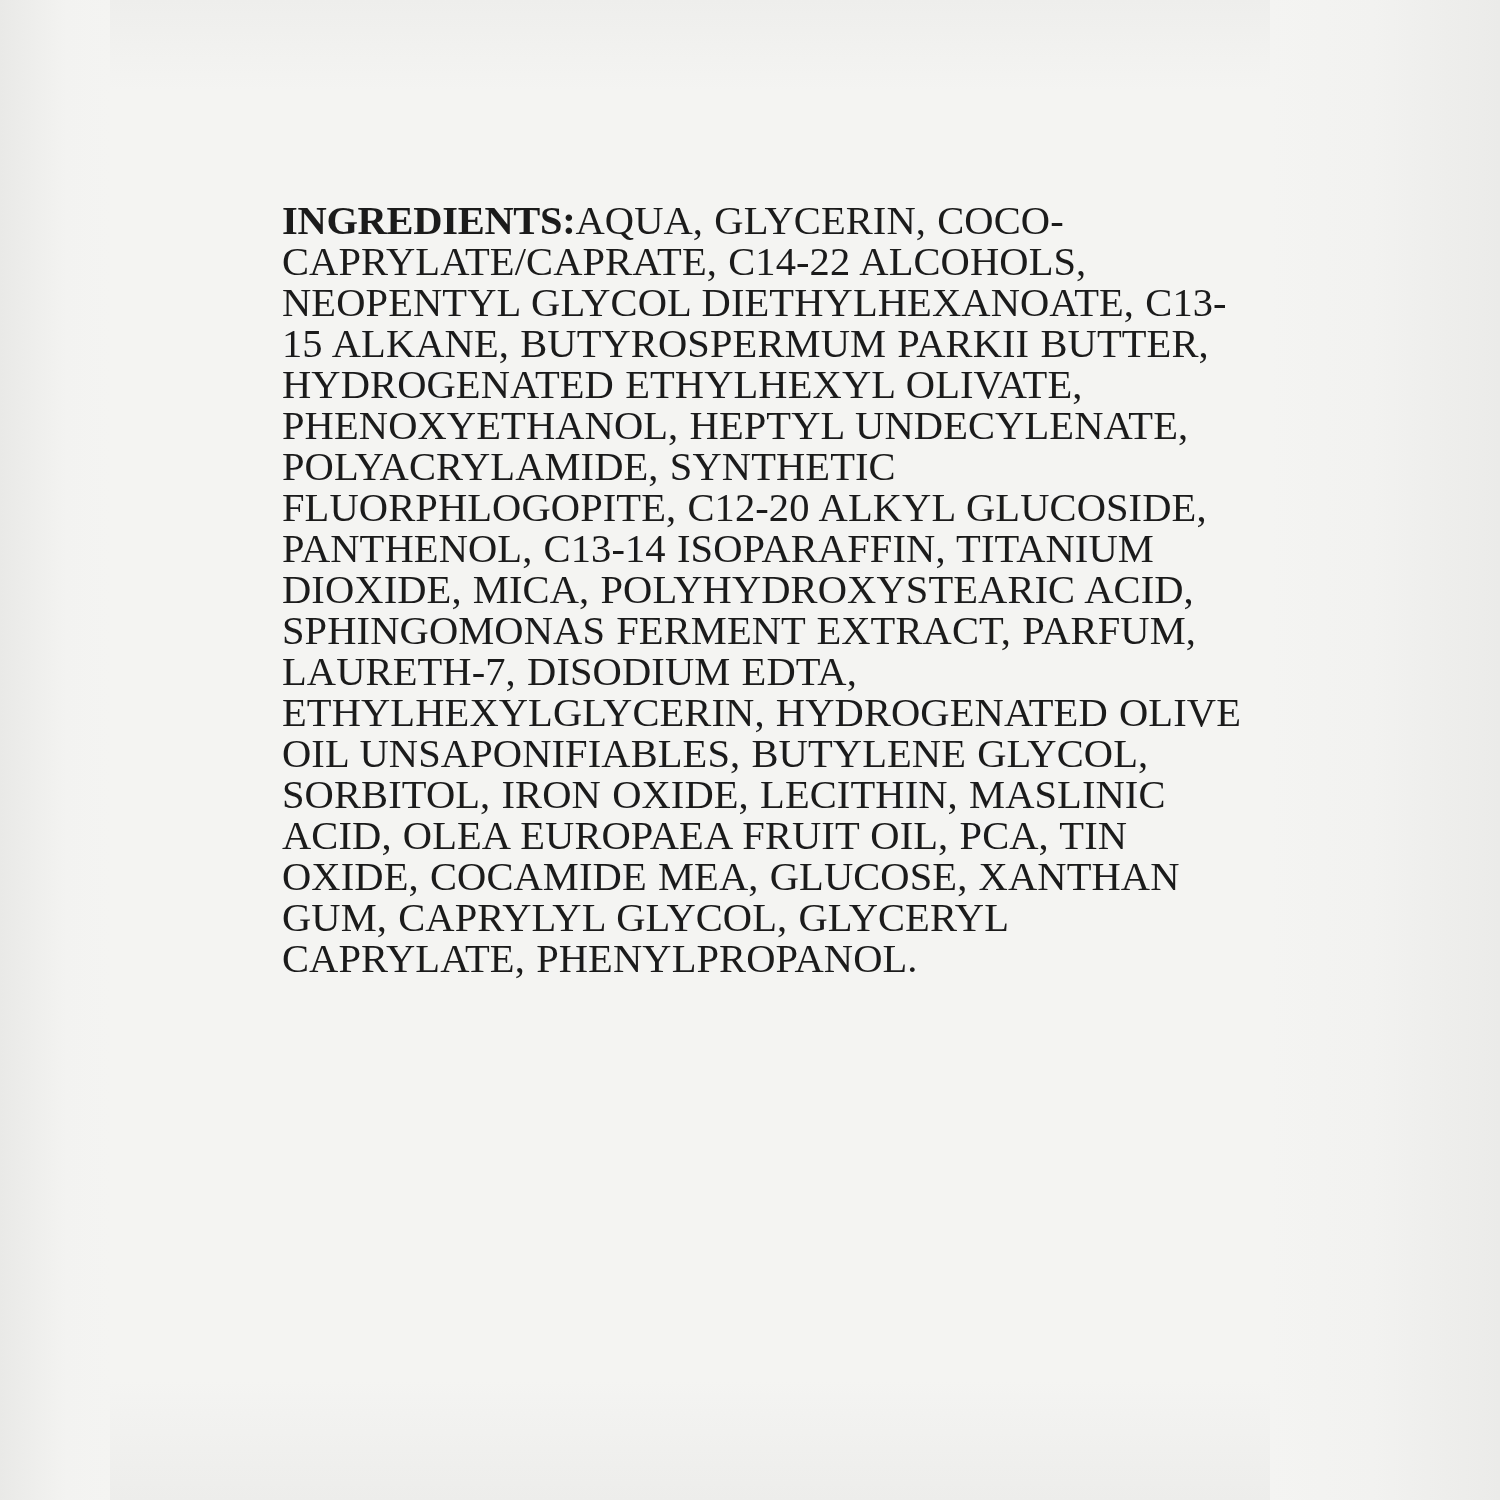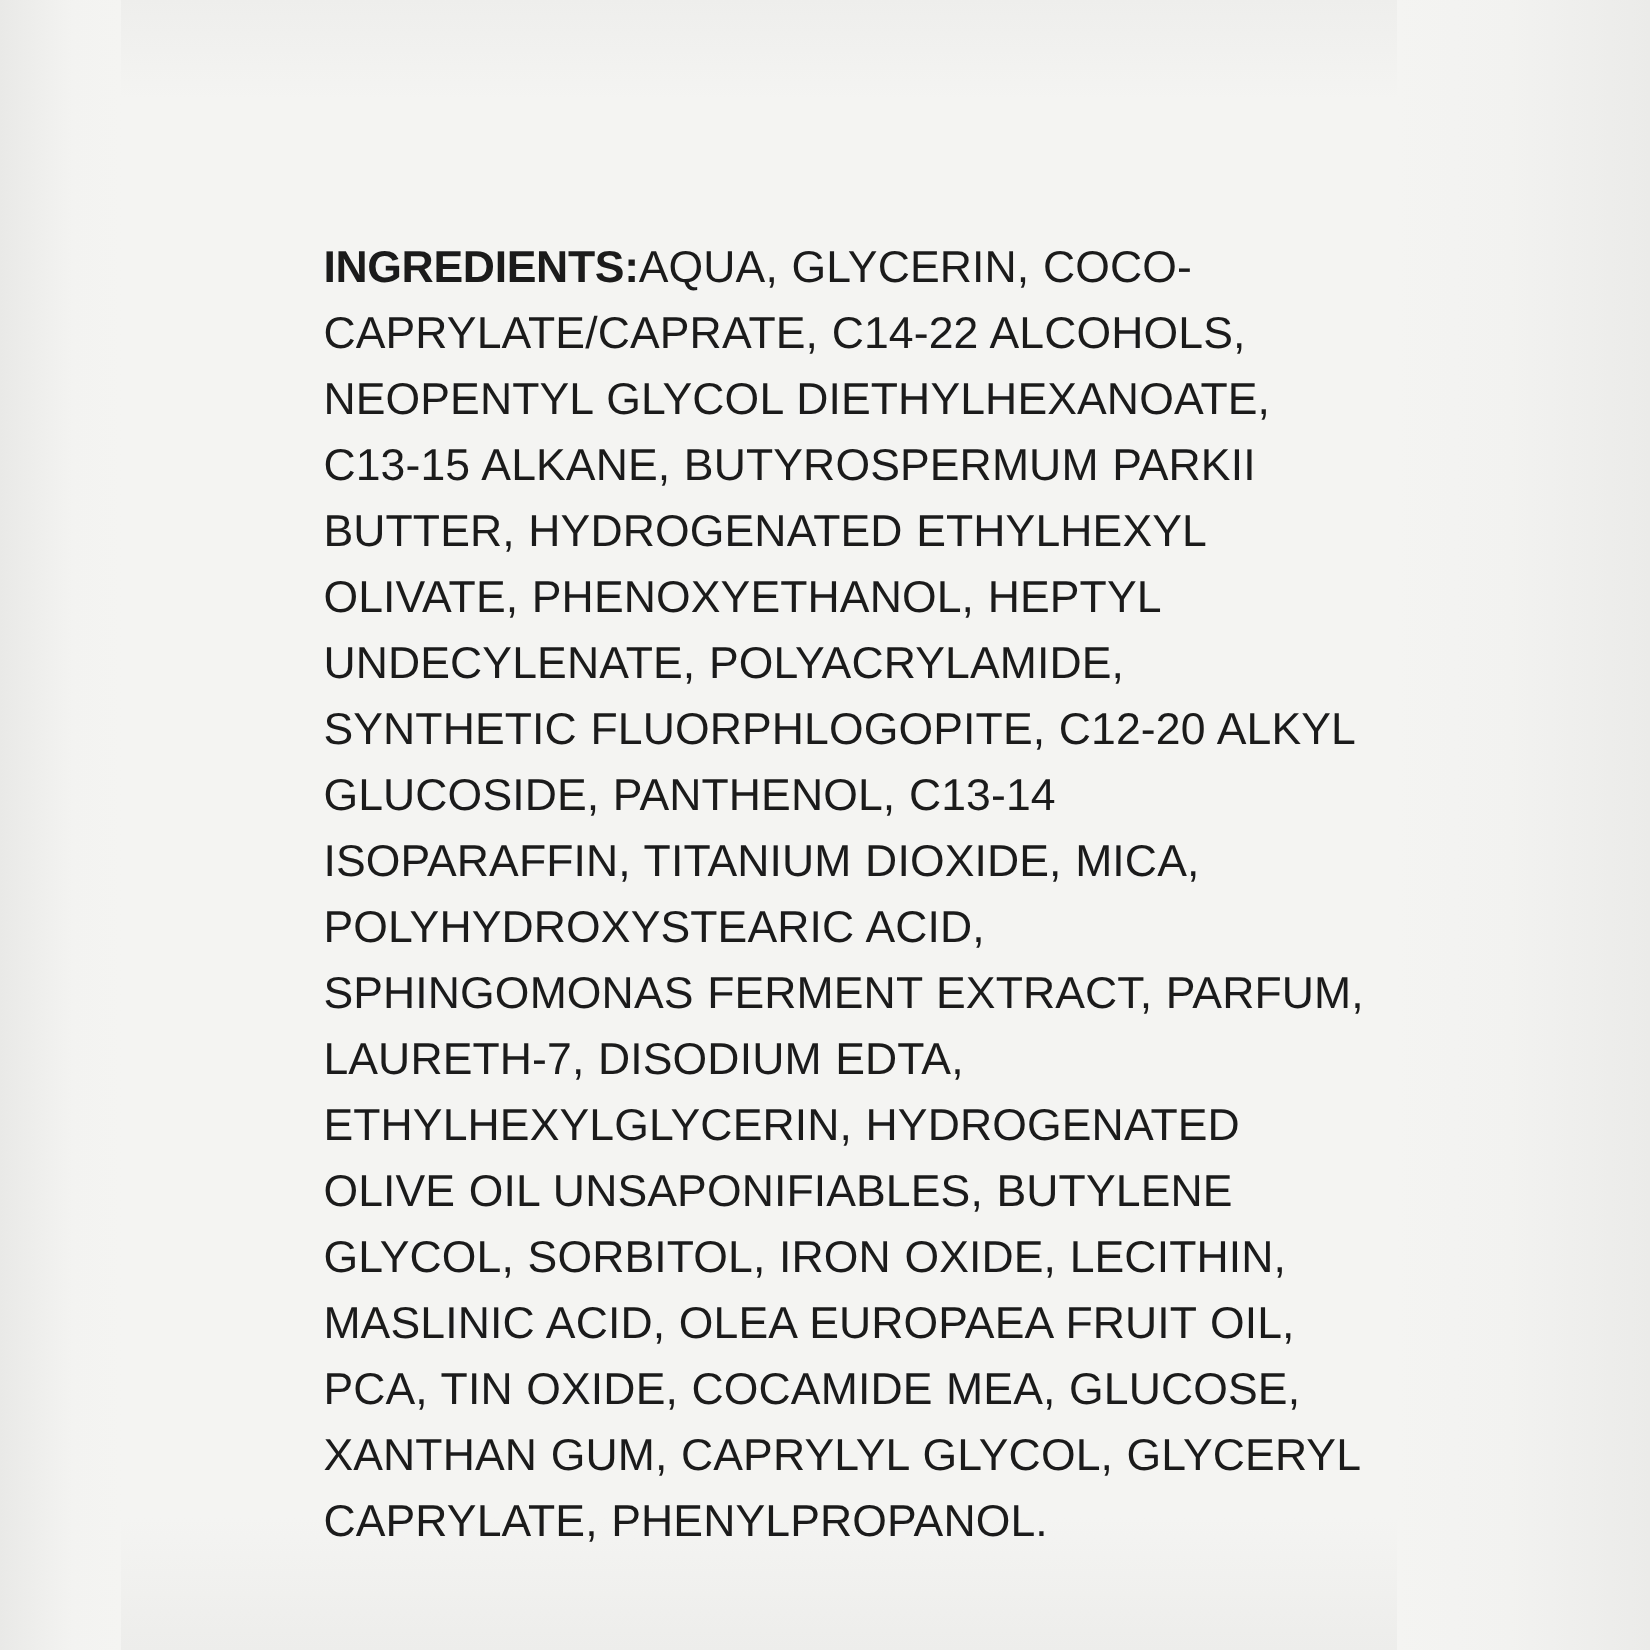--- a/index.html
+++ b/index.html
@@ -58,25 +58,25 @@
   }
 
   #ingredients-block {
     position: absolute;
     left: 278px;
     top: 196px;
     width: 980px;
   }
 
   #ingredients-text {
-    margin: 16px;
+    margin: 4px;
     color: #1b1b1b;
-    font-family: Liberation Sans, sans-serif;
+    font-family: Liberation Serif, serif;
     font-size: 40.5px;
-    line-height: 60px;
+    line-height: 41px;
     letter-spacing: 0.1px;
     word-spacing: 1px;
     text-align: left;
     text-transform: uppercase;
     font-weight: 400;
     -webkit-font-smoothing: antialiased;
   }
 
   #ingredients-heading {
     font-weight: 700;

